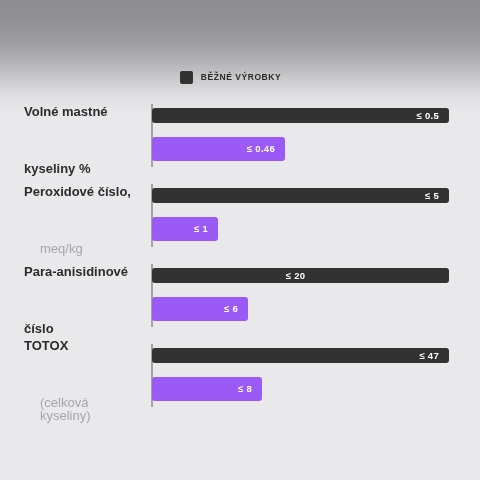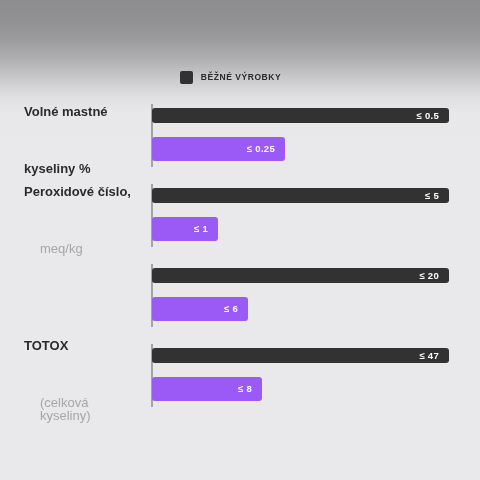--- a/index.html
+++ b/index.html
@@ -157,41 +157,45 @@
     <div class="group" style="top:0px;">
       <div class="group-label">
         <span class="l1">Volné mastné</span>
         <span class="l2">kyseliny %</span>
       </div>
       <div class="axis-tick"></div>
       <div class="bar dark" style="width:297px;">
         <span class="bar-value">≤ 0.5</span>
       </div>
       <div class="bar purple" style="width:133px;">
-        <span class="bar-value">≤ 0.25</span>
+        <span class="bar-value">≤ 0.46</span>
       </div>
     </div>
 
     <div class="group" style="top:80px;">
       <div class="group-label">
         <span class="l1">Peroxidové číslo,</span>
         <span class="l2 muted">meq/kg</span>
       </div>
       <div class="axis-tick"></div>
       <div class="bar dark" style="width:297px;">
         <span class="bar-value">≤ 5</span>
       </div>
       <div class="bar purple" style="width:66px;">
         <span class="bar-value">≤ 1</span>
       </div>
     </div>
 
     <div class="group" style="top:160px;">
-      <div class="axis-tick"></div>
-      <div class="bar dark" style="width:297px;">
+      <div class="group-label">
+        <span class="l1">Para-anisidinové</span>
+        <span class="l2">číslo</span>
+      </div>
+      <div class="axis-tick"></div>
+      <div class="bar dark" style="width:297px;justify-content:center;">
         <span class="bar-value">≤ 20</span>
       </div>
       <div class="bar purple" style="width:96px;">
         <span class="bar-value">≤ 6</span>
       </div>
     </div>
 
     <div class="group" style="top:240px;">
       <div class="group-label">
         <span class="l1">TOTOX</span>

